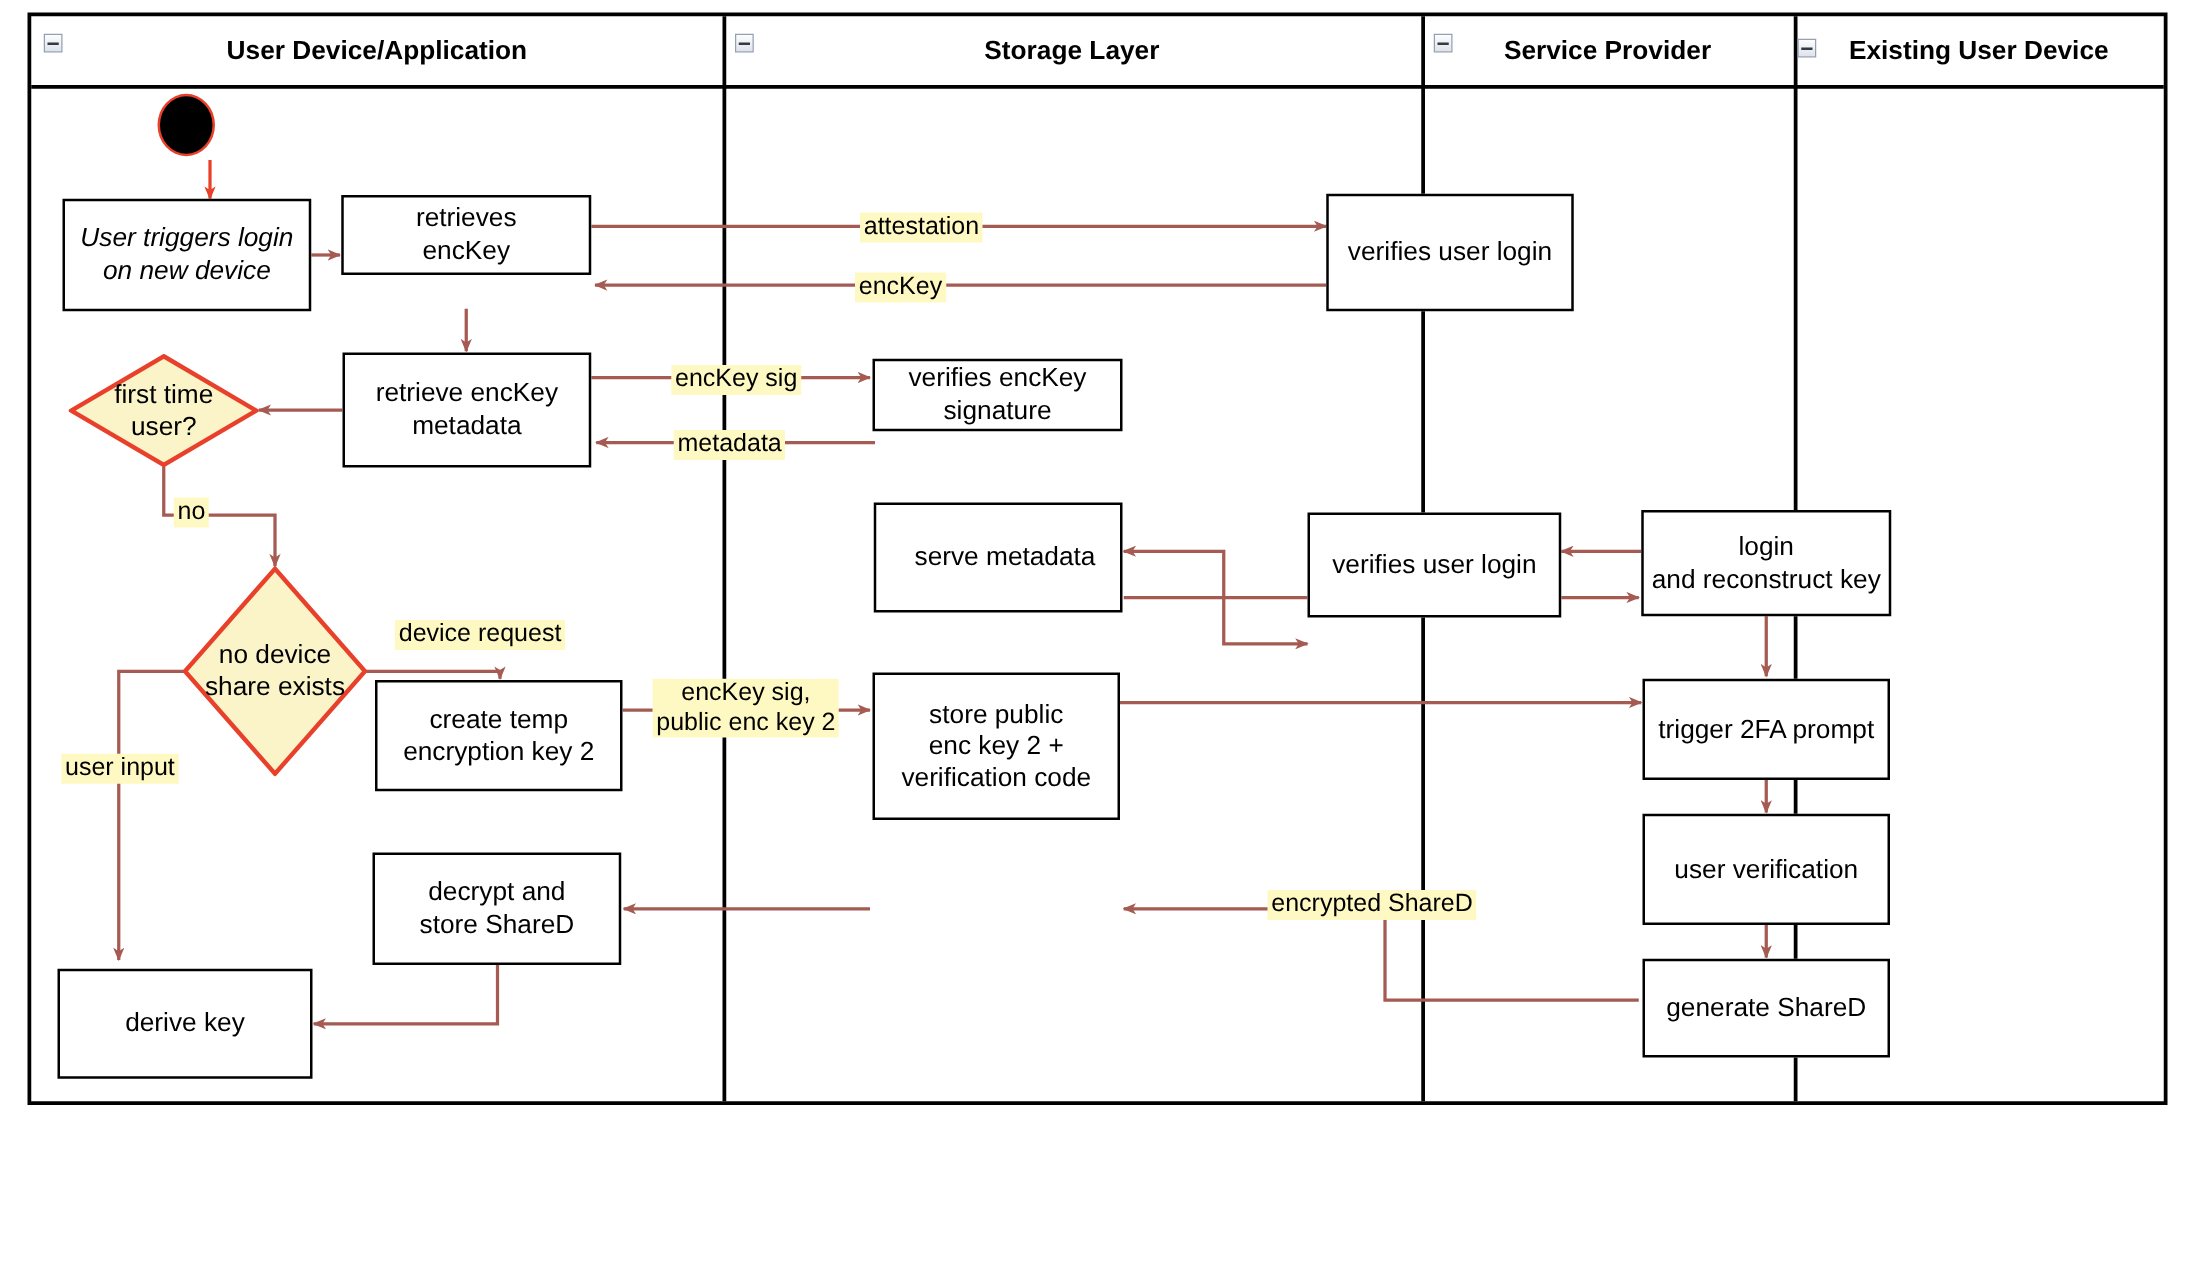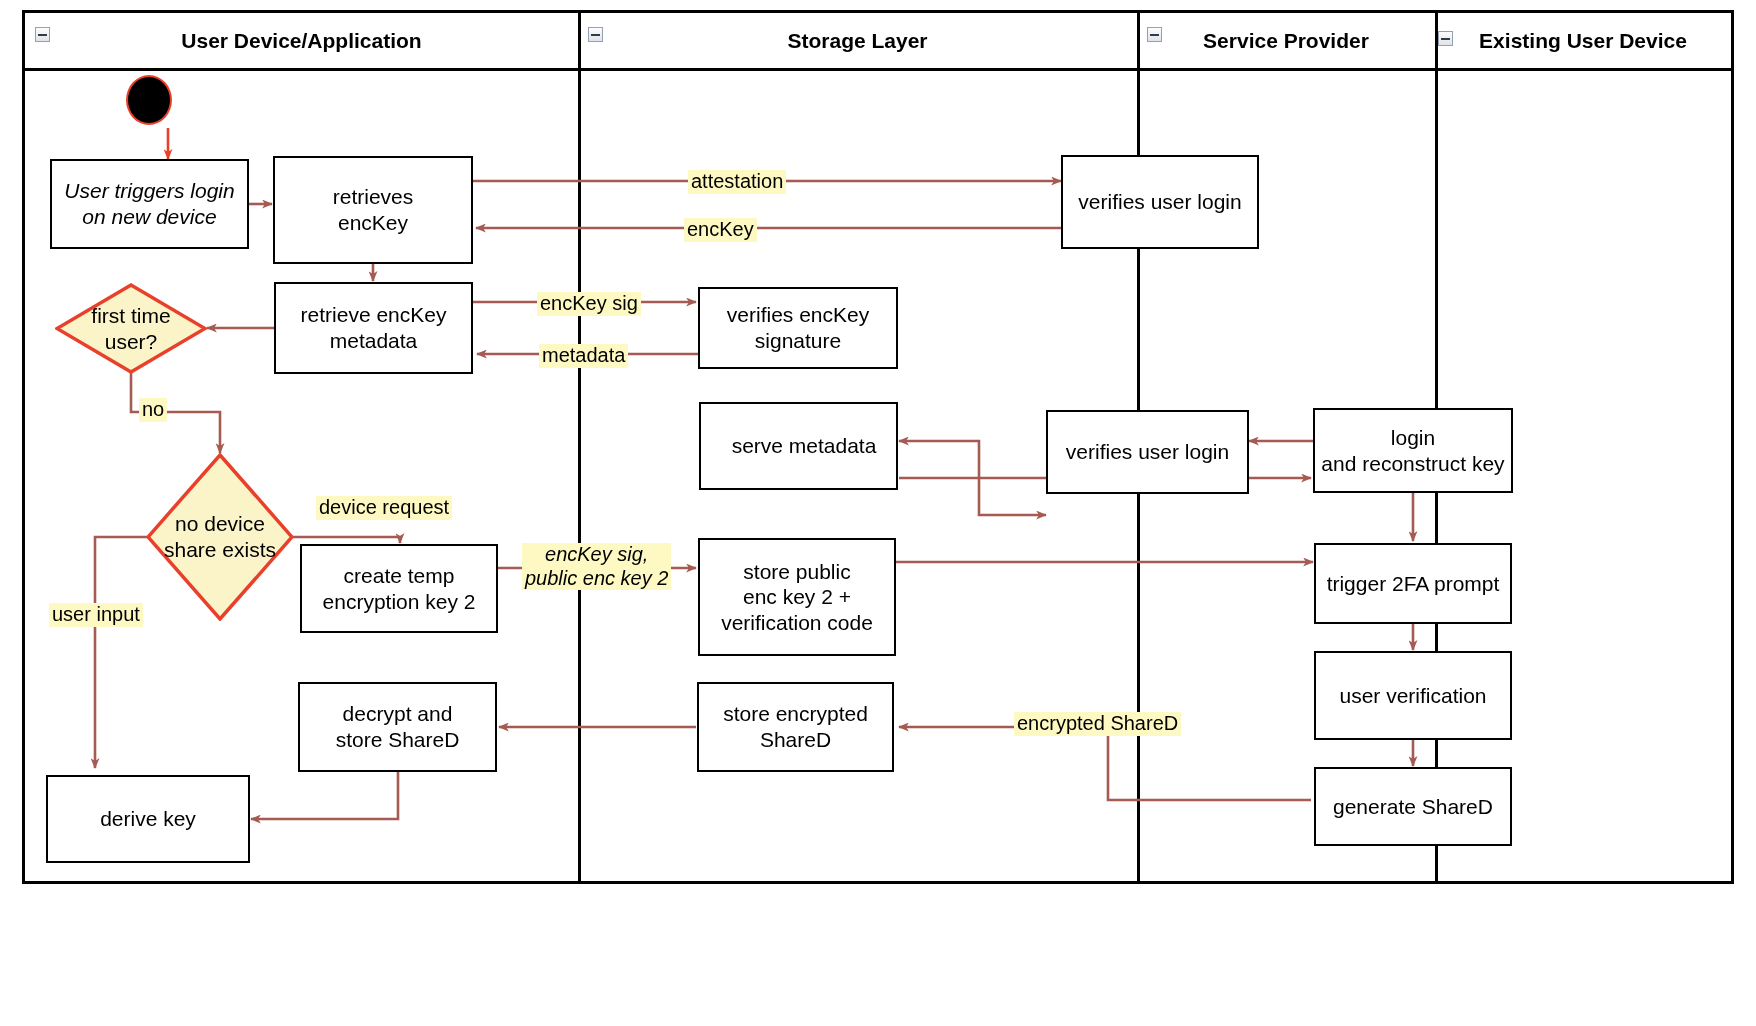--- a/index.html
+++ b/index.html
@@ -118,21 +118,21 @@
   .edge-label {
     position: absolute;
     font-size: 20px;
     color: #000000;
     background: #fef9c3;
     font-family: "Liberation Sans", sans-serif;
     white-space: nowrap;
     padding: 0 3px;
     line-height: 1.18;
   }
-  .edge-label.two-line { text-align: center; font-style: italic; }
+  .edge-label.two-line { text-align: center; }
   svg.edges {
     position: absolute;
     left: 0; top: 0;
     width: 1756px;
     height: 1026px;
     pointer-events: none;
   }
 </style>
 </head>
 <body>
@@ -235,21 +235,21 @@
     </g>
   </svg>
 
   <div class="start-node" style="left:126px;top:75px;width:46px;height:50px;border:2.5px solid #e8402a;"></div>
 
   <div class="node" style="left:50px;top:159px;width:199px;height:90px;">
     <span style="white-space:pre-line;font-style:italic;">User triggers login
 on new device</span>
   </div>
 
-  <div class="node" style="left:273px;top:156px;width:200px;height:108px;">
+  <div class="node" style="left:273px;top:156px;width:200px;height:64px;">
     <span style="white-space:pre-line;">retrieves
 encKey</span>
   </div>
 
   <div class="node" style="left:274px;top:282px;width:199px;height:92px;">
     <span style="white-space:pre-line;">retrieve encKey
 metadata</span>
   </div>
 
   <div class="decision" style="left:55px;top:283px;width:152px;height:91px;">
@@ -279,39 +279,35 @@
 
   <div class="node" style="left:298px;top:682px;width:199px;height:90px;">
     <span style="white-space:pre-line;">decrypt and
 store ShareD</span>
   </div>
 
   <div class="node" style="left:46px;top:775px;width:204px;height:88px;">
     <span style="white-space:pre-line;">derive key</span>
   </div>
 
-  <div class="node" style="left:698px;top:287px;width:200px;height:82px;">
+  <div class="node" style="left:698px;top:287px;width:200px;height:58px;">
     <span style="white-space:pre-line;">verifies encKey
 signature</span>
   </div>
 
   <div class="node" style="left:699px;top:402px;width:199px;height:88px;padding-left:17px;">
     <span style="white-space:pre-line;">serve metadata</span>
   </div>
 
   <div class="node" style="left:698px;top:538px;width:198px;height:118px;">
     <span style="white-space:pre-line;">store public
 enc key 2 +
 verification code</span>
   </div>
 
-  <div class="node" style="left:697px;top:682px;width:197px;height:90px;">
-    <span style="white-space:pre-line;">store encrypted
-ShareD</span>
-  </div>
 
   <div class="node" style="left:1061px;top:155px;width:198px;height:94px;">
     <span style="white-space:pre-line;">verifies user login</span>
   </div>
 
   <div class="node" style="left:1046px;top:410px;width:203px;height:84px;">
     <span style="white-space:pre-line;">verifies user login</span>
   </div>
 
   <div class="node" style="left:1313px;top:408px;width:200px;height:85px;">

